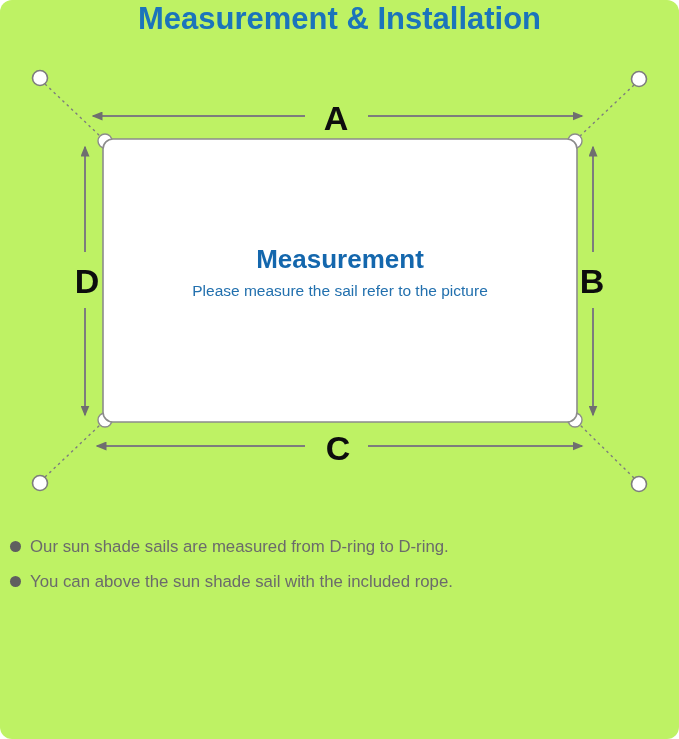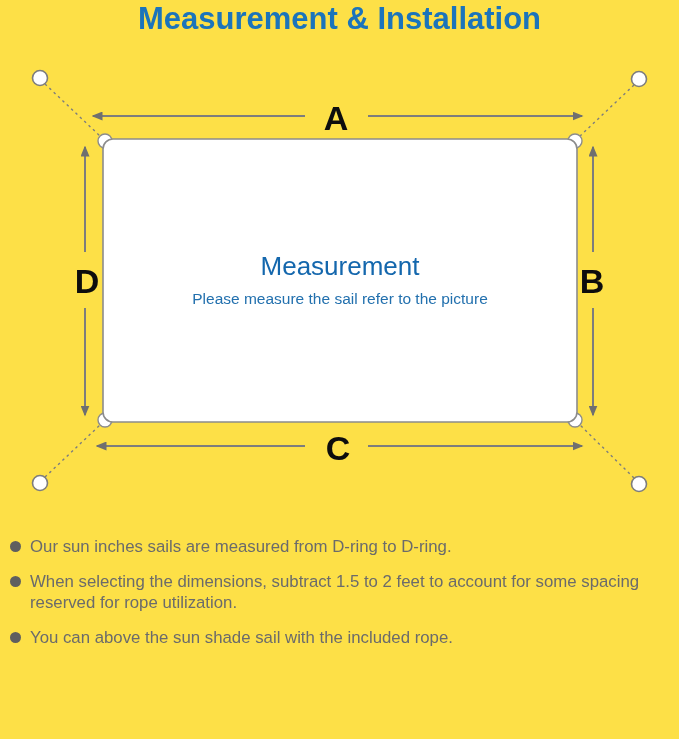--- a/index.html
+++ b/index.html
@@ -1,21 +1,22 @@
 <!DOCTYPE html>
 <html><head>
 <meta charset="utf-8">
 <style>
   html,body{margin:0;padding:0;background:#ffffff;}
   .page{
     position:relative;
     width:679px;height:739px;
-    background:#fde047;
+    background:#bef264;
     font-family:"Liberation Sans",sans-serif;
     overflow:hidden;
+    border-radius:12px;
   }
   .main-title{
     position:absolute;top:1px;left:0;width:100%;
     text-align:center;
     font-size:31px;font-weight:bold;letter-spacing:0px;
     color:#1b74bb;
   }
   .diagram-svg{position:absolute;left:0;top:55px;}
   .dim-label{
     position:absolute;transform:translate(-50%,-50%);
@@ -23,21 +24,21 @@
   }
   .dim-label-a{left:336px;top:118px;}
   .dim-label-b{left:592px;top:281px;}
   .dim-label-c{left:338px;top:448px;}
   .dim-label-d{left:87px;top:281px;}
   .center-text{
     position:absolute;left:103px;top:243px;width:474px;
     text-align:center;
   }
   .center-title{
-    margin:8px;font-size:26px;font-weight:normal;color:#1467ad;
+    margin:1px;font-size:26px;font-weight:bold;color:#1467ad;
   }
   .center-subtitle{
     margin:7px 0 0 0;font-size:15.5px;color:#2270ae;
   }
   .notes{
     position:absolute;left:9px;top:536px;width:663px;
   }
   .note-item{
     display:flex;align-items:flex-start;
     margin-bottom:14px;
@@ -103,25 +104,21 @@
   <span class="dim-label dim-label-d">D</span>
 
   <div class="center-text">
     <h2 class="center-title">Measurement</h2>
     <p class="center-subtitle">Please measure the sail refer to the picture</p>
   </div>
 
   <div class="notes">
     <div class="note-item">
       <span class="note-bullet"></span>
-      <span>Our sun inches sails are measured from D-ring to D-ring.</span>
-    </div>
-    <div class="note-item">
-      <span class="note-bullet"></span>
-      <span>When selecting the dimensions, subtract 1.5 to 2 feet to account for some spacing reserved for rope utilization.</span>
+      <span>Our sun shade sails are measured from D-ring to D-ring.</span>
     </div>
     <div class="note-item">
       <span class="note-bullet"></span>
       <span>You can above the sun shade sail with the included rope.</span>
     </div>
   </div>
 
 </div>
 
 </body></html>

